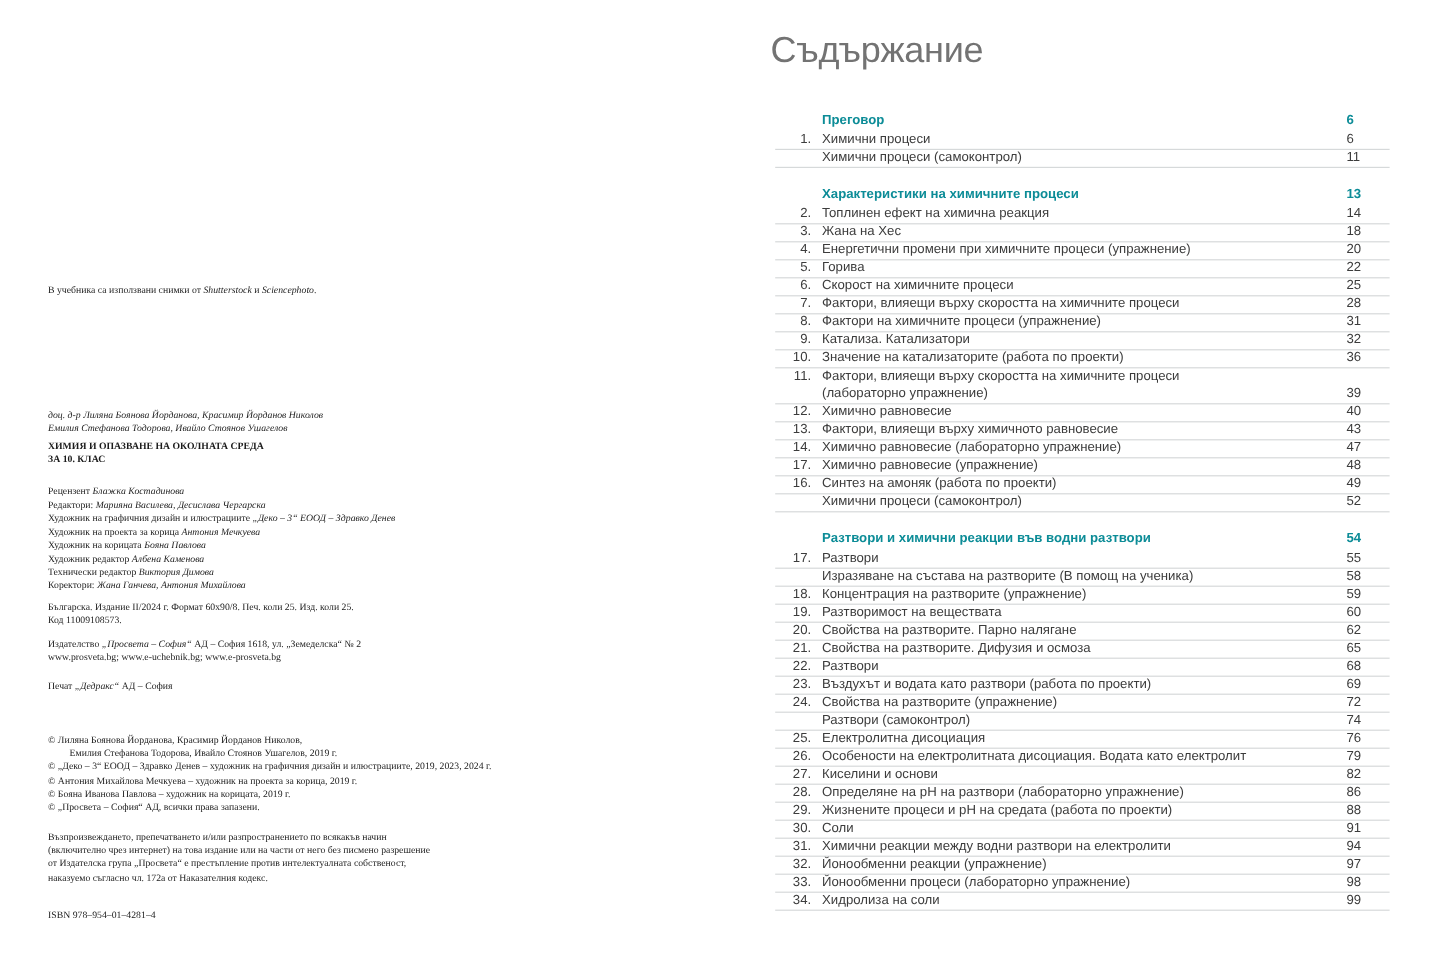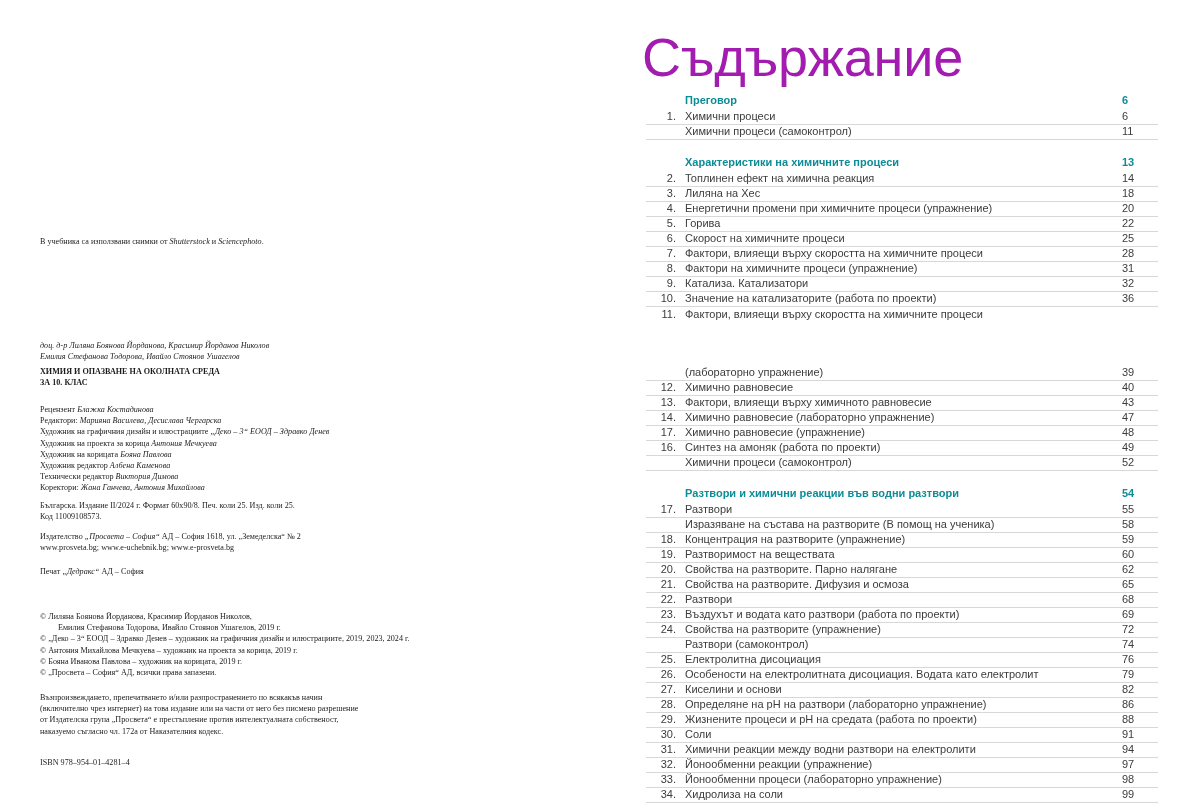--- a/index.html
+++ b/index.html
@@ -52,22 +52,22 @@
   
   #right-page {
     position: absolute;
     left: 600px; top: 0;
     width: 600px; height: 807px;
   }
   #toc-title {
     position: absolute;
     left: 42px;
     top: 26px;
-    font-size: 54px;
-    color: #a21caf;
+    font-size: 30px;
+    color: #737373;
     font-weight: normal;
     letter-spacing: -0.2px;
     margin: 0;
   }
 
   #toc-list {
     position: absolute;
     left: 46px;
     top: 94px;
     width: 512px;
@@ -117,21 +117,20 @@
   .toc-row.multiline {
     height: auto;
     min-height: 15px;
     border-bottom: none;
     align-items: flex-start;
   }
   .toc-row.multiline .label { white-space: normal; line-height: 15px; }
   .toc-row.multiline .num { line-height: 15px; }
   .toc-row.cont {
     height: 15px;
-    margin-top: 44px;
   }
   .toc-row.cont .label { white-space: nowrap; }
 </style>
 </head>
 <body>
 
 <div id="left-page">
 
   <div class="imprint" id="photo-credit">
     <p>
@@ -222,21 +221,21 @@
         <span class="label">Характеристики на химичните процеси</span>
         <span class="page">13</span>
       </div>
       <div class="toc-row">
         <span class="num">2.</span>
         <span class="label">Топлинен ефект на химична реакция</span>
         <span class="page">14</span>
       </div>
       <div class="toc-row">
         <span class="num">3.</span>
-        <span class="label">Лиляна на Хес</span>
+        <span class="label">Жана на Хес</span>
         <span class="page">18</span>
       </div>
       <div class="toc-row">
         <span class="num">4.</span>
         <span class="label">Енергетични промени при химичните процеси (упражнение)</span>
         <span class="page">20</span>
       </div>
       <div class="toc-row">
         <span class="num">5.</span>
         <span class="label">Горива</span>

